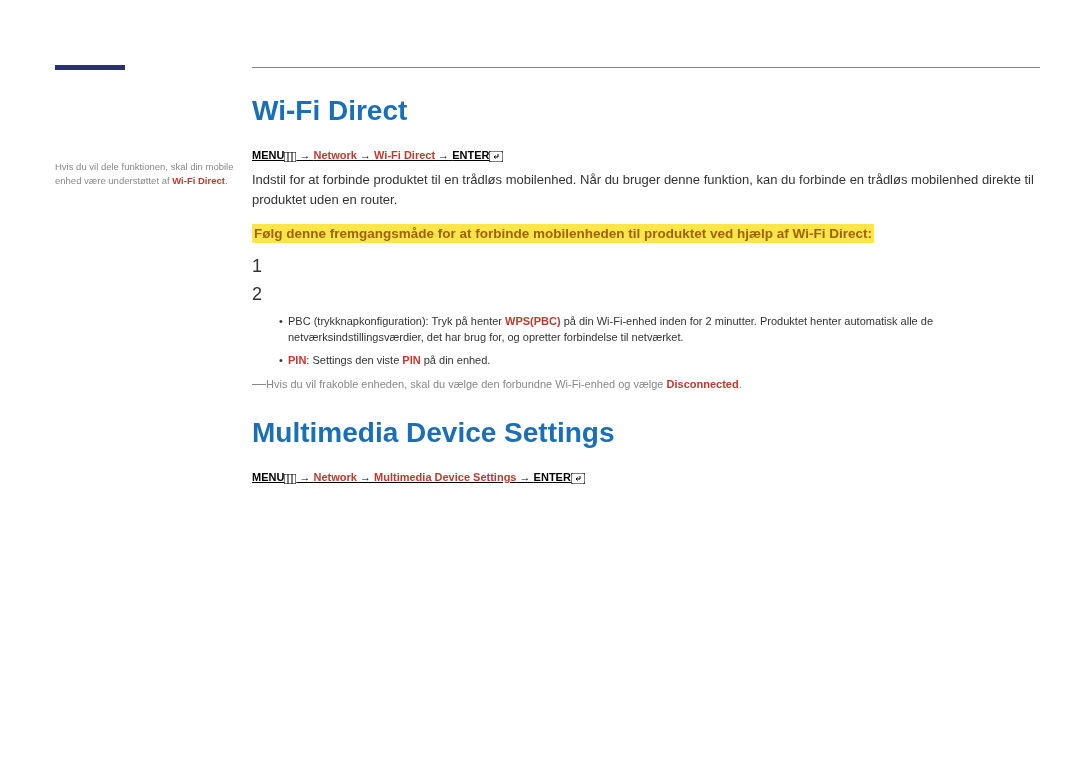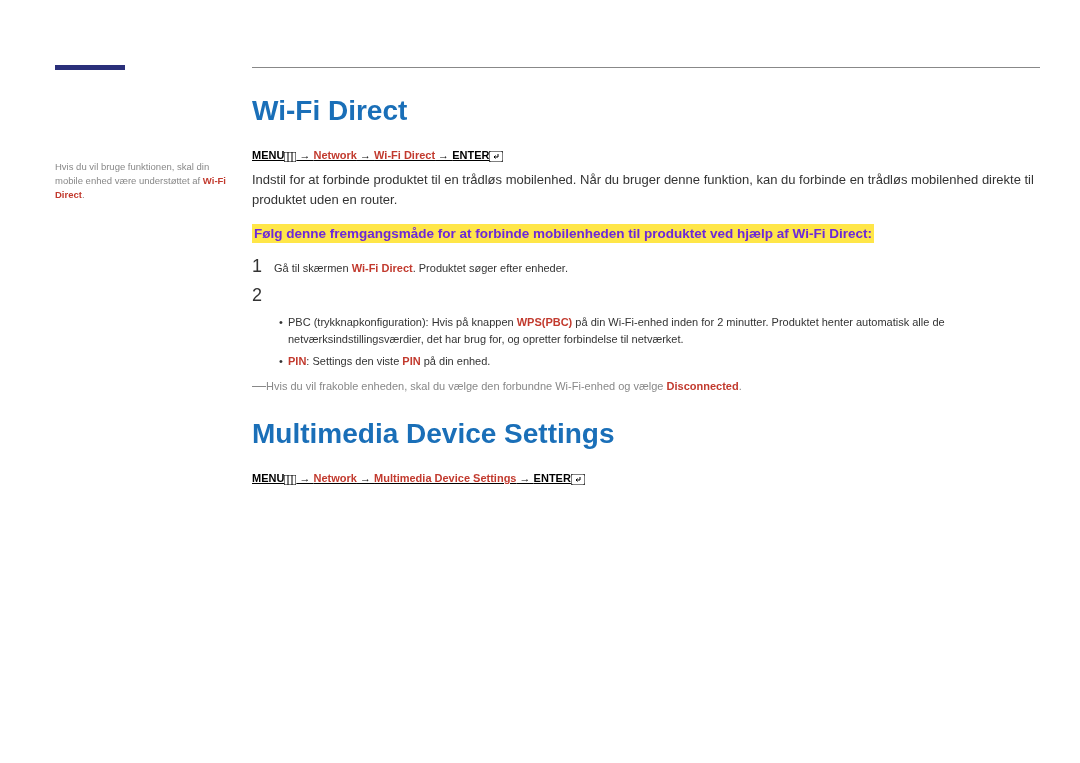--- a/index.html
+++ b/index.html
@@ -8,21 +8,21 @@
   .top-accent { position: absolute; top: 65px; left: 55px; width: 70px; height: 5px; background: #2a2f7a; }
   .top-rule { position: absolute; top: 67px; left: 252px; right: 40px; height: 1px; background: #888; }
   .sidebar { position: absolute; top: 160px; left: 55px; width: 180px; font-size: 9.5px; line-height: 1.45; color: #888; }
   .sidebar .hl { color: #c23a2e; font-weight: bold; }
   .main { margin-left: 197px; padding-top: 35px; }
   h2.section-title { font-size: 28px; font-weight: bold; color: #1a6fb8; margin-bottom: 22px; letter-spacing: 0px; }
   .menu-path { font-size: 11px; font-weight: bold; color: #000; margin-bottom: 8px; text-decoration: underline; }
   .menu-path .nav { color: #c23a2e; }
   .menu-path .icon { display:inline-block; vertical-align: middle; }
   .desc { font-size: 13px; color: #333; line-height: 1.5; margin-bottom: 14px; }
-  .highlight-bar { background: #ffe648; display: inline; font-size: 13.5px; font-weight: bold; color: #6d28d9; padding: 2px 2px; line-height: 1.6; }
+  .highlight-bar { background: #ffe648; display: inline; font-size: 13.5px; font-weight: bold; color: #a16207; padding: 2px 2px; line-height: 1.6; }
   .steps { margin-top: 12px; margin-bottom: 6px; }
   .step { display: flex; align-items: flex-start; margin-bottom: 10px; }
   .step-num { font-size: 18px; font-weight: 300; color: #333; width: 22px; flex: 0 0 22px; line-height: 1; }
   .step-text { font-size: 11px; color: #333; line-height: 1.5; padding-top: 3px; }
   .step-text .hl, .desc .hl, .bullets .hl, .note .hl { color: #c23a2e; font-weight: bold; }
   .bullets { margin-left: 22px; margin-top: 6px; }
   .bullet { display: flex; font-size: 11px; color: #333; line-height: 1.5; margin-bottom: 6px; }
   .bullet .dot { width: 14px; flex: 0 0 14px; text-align: center; }
   .note { font-size: 11px; color: #888; line-height: 1.5; margin-top: 8px; display: flex; }
   .note-dash { width: 14px; flex:0 0 14px; font-size: 14px; line-height: 1; color: #888; }
@@ -30,21 +30,21 @@
   svg.menu-icon, svg.enter-icon { vertical-align: -2px; }
 </style>
 </head>
 <body>
 
 <div class="page">
   <div class="top-accent"></div>
   <div class="top-rule"></div>
 
   <div class="sidebar">
-    <span>Hvis du vil bruge funktionen, skal din mobile enhed være understøttet af </span><span class="hl">Wi-Fi Direct</span><span>.</span>
+    <span>Hvis du vil dele funktionen, skal din mobile enhed være understøttet af </span><span class="hl">Wi-Fi Direct</span><span>.</span>
   </div>
 
   <div class="main">
 
     <h2 class="section-title">Wi-Fi Direct</h2>
 
     <div class="menu-path">
       <span>MENU</span><span class="icon"><svg class="menu-icon" width="12" height="10" viewBox="0 0 12 10">
             <rect x="0" y="0" width="12" height="10" fill="none" stroke="#000" stroke-width="1"></rect>
             <line x1="4" y1="0" x2="4" y2="10" stroke="#000" stroke-width="1"></line>
@@ -57,34 +57,31 @@
 
     <p class="desc">Indstil for at forbinde produktet til en trådløs mobilenhed. Når du bruger denne funktion, kan du forbinde en trådløs mobilenhed direkte til produktet uden en router.</p>
 
     <div style="margin-bottom:10px;">
       <span class="highlight-bar">Følg denne fremgangsmåde for at forbinde mobilenheden til produktet ved hjælp af Wi-Fi Direct:</span>
     </div>
 
     <div class="steps">
       <div class="step">
         <div class="step-num">1</div>
-        <div class="step-text">
-          <span>Gå til skærmen </span><span class="hl">Wi-Fi Direct</span><span>. Produktet søger efter enheder.</span>
-        </div>
       </div>
       <div class="step">
         <div class="step-num">2</div>
       </div>
     </div>
 
     <div class="bullets">
       <div class="bullet">
         <div class="dot">•</div>
         <div>
-          <span>PBC (trykknapkonfiguration): Hvis på knappen </span><span class="hl">WPS(PBC)</span><span> på din Wi-Fi-enhed inden for 2 minutter. Produktet henter automatisk alle de netværksindstillingsværdier, det har brug for, og opretter forbindelse til netværket.</span>
+          <span>PBC (trykknapkonfiguration): Tryk på henter </span><span class="hl">WPS(PBC)</span><span> på din Wi-Fi-enhed inden for 2 minutter. Produktet henter automatisk alle de netværksindstillingsværdier, det har brug for, og opretter forbindelse til netværket.</span>
         </div>
       </div>
       <div class="bullet">
         <div class="dot">•</div>
         <div>
           <span class="hl">PIN</span><span>: Settings den viste </span><span class="hl">PIN</span><span> på din enhed.</span>
         </div>
       </div>
     </div>
 

